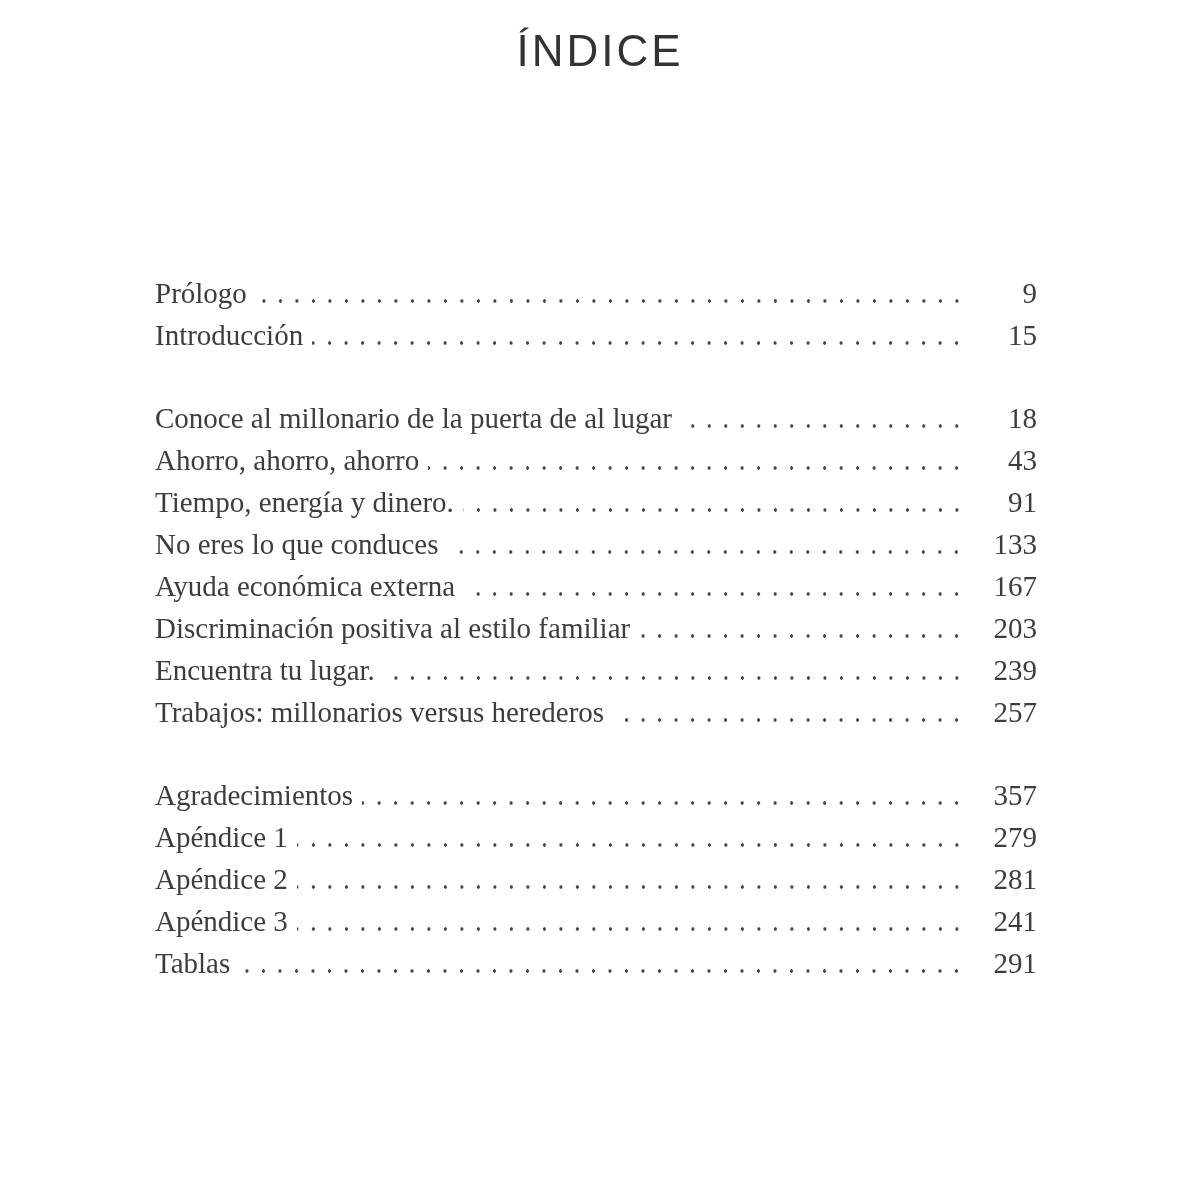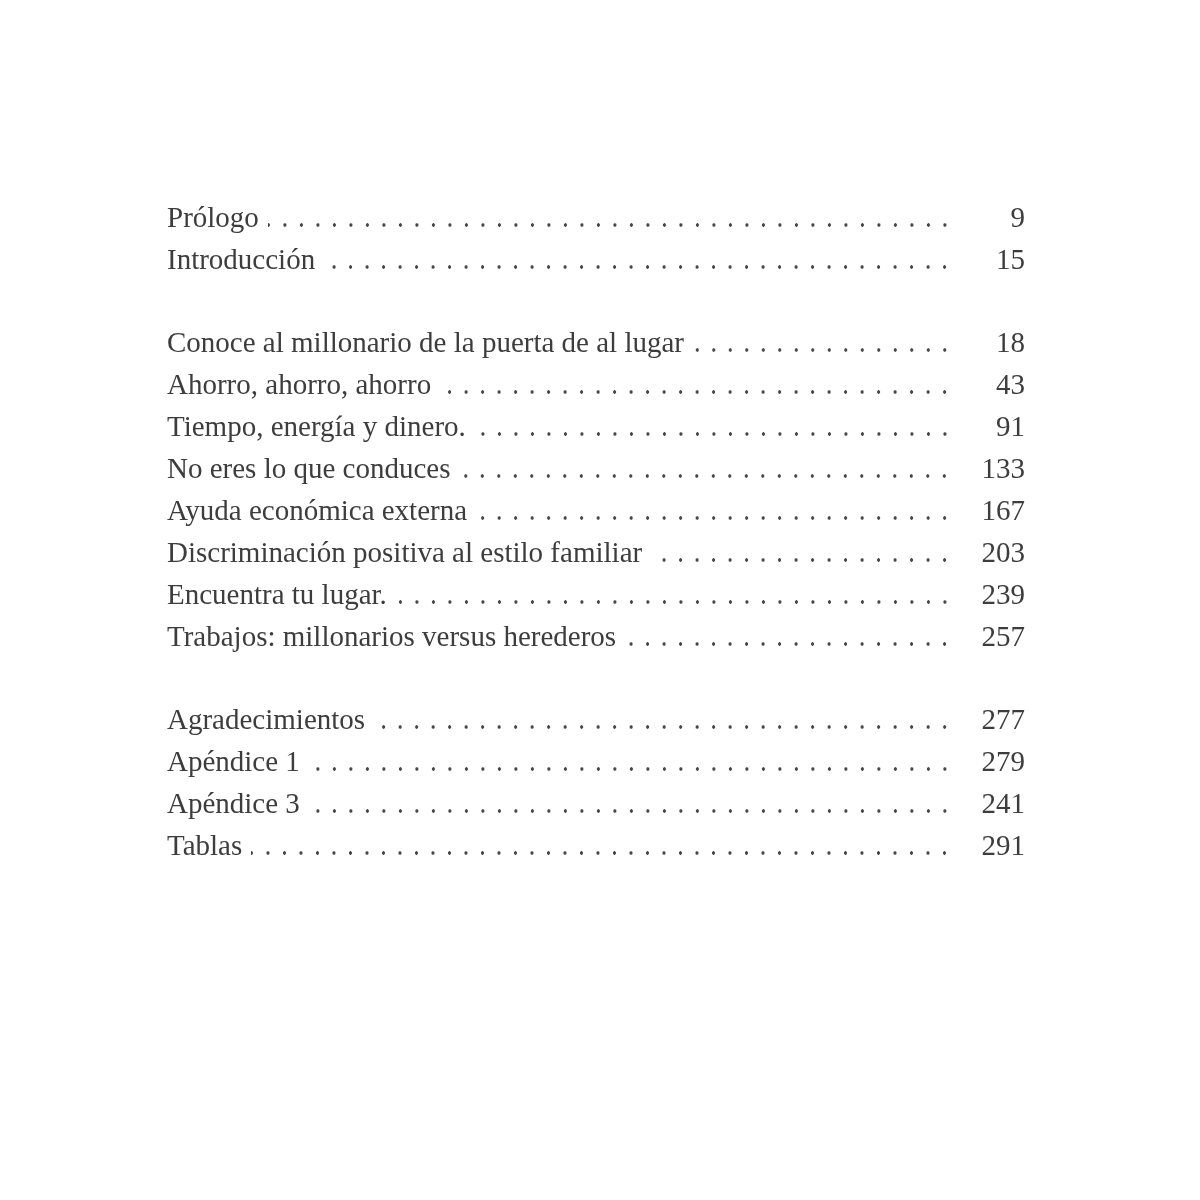--- a/index.html
+++ b/index.html
@@ -22,21 +22,21 @@
     font-family: "Liberation Sans", "DejaVu Sans", sans-serif;
     font-weight: 400;
     font-size: 44px;
     letter-spacing: 3px;
     color: #333333;
   }
   .toc {
     margin: 196px 0 0 155px;
     width: 882px;
   }
-  .toc-group { margin: 12px; }
+  .toc-group { margin: 0; }
   .toc-group + .toc-group { margin-top: 41px; }
   .toc-row {
     display: flex;
     align-items: baseline;
     font-size: 29px;
     line-height: 42px;
     height: 42px;
     white-space: nowrap;
   }
   .toc-label {
@@ -58,20 +58,21 @@
     min-width: 62px;
     text-align: right;
     color: #3d3d3d;
   }
 </style>
 </head>
 <body>
 
 <div class="page">
 
+  <div class="page-title">ÍNDICE</div>
 
   <div class="toc">
 
     <div class="toc-group">
       <div class="toc-row">
         <span class="toc-label">Prólogo</span>
         <span class="leader"></span>
         <span class="page-num">9</span>
       </div>
       <div class="toc-row">
@@ -121,26 +122,31 @@
         <span class="toc-label">Trabajos: millonarios versus herederos</span>
         <span class="leader"></span>
         <span class="page-num">257</span>
       </div>
     </div>
 
     <div class="toc-group">
       <div class="toc-row">
         <span class="toc-label">Agradecimientos</span>
         <span class="leader"></span>
-        <span class="page-num">277</span>
+        <span class="page-num">357</span>
       </div>
       <div class="toc-row">
         <span class="toc-label">Apéndice 1</span>
         <span class="leader"></span>
         <span class="page-num">279</span>
+      </div>
+      <div class="toc-row">
+        <span class="toc-label">Apéndice 2</span>
+        <span class="leader"></span>
+        <span class="page-num">281</span>
       </div>
       <div class="toc-row">
         <span class="toc-label">Apéndice 3</span>
         <span class="leader"></span>
         <span class="page-num">241</span>
       </div>
       <div class="toc-row">
         <span class="toc-label">Tablas</span>
         <span class="leader"></span>
         <span class="page-num">291</span>

